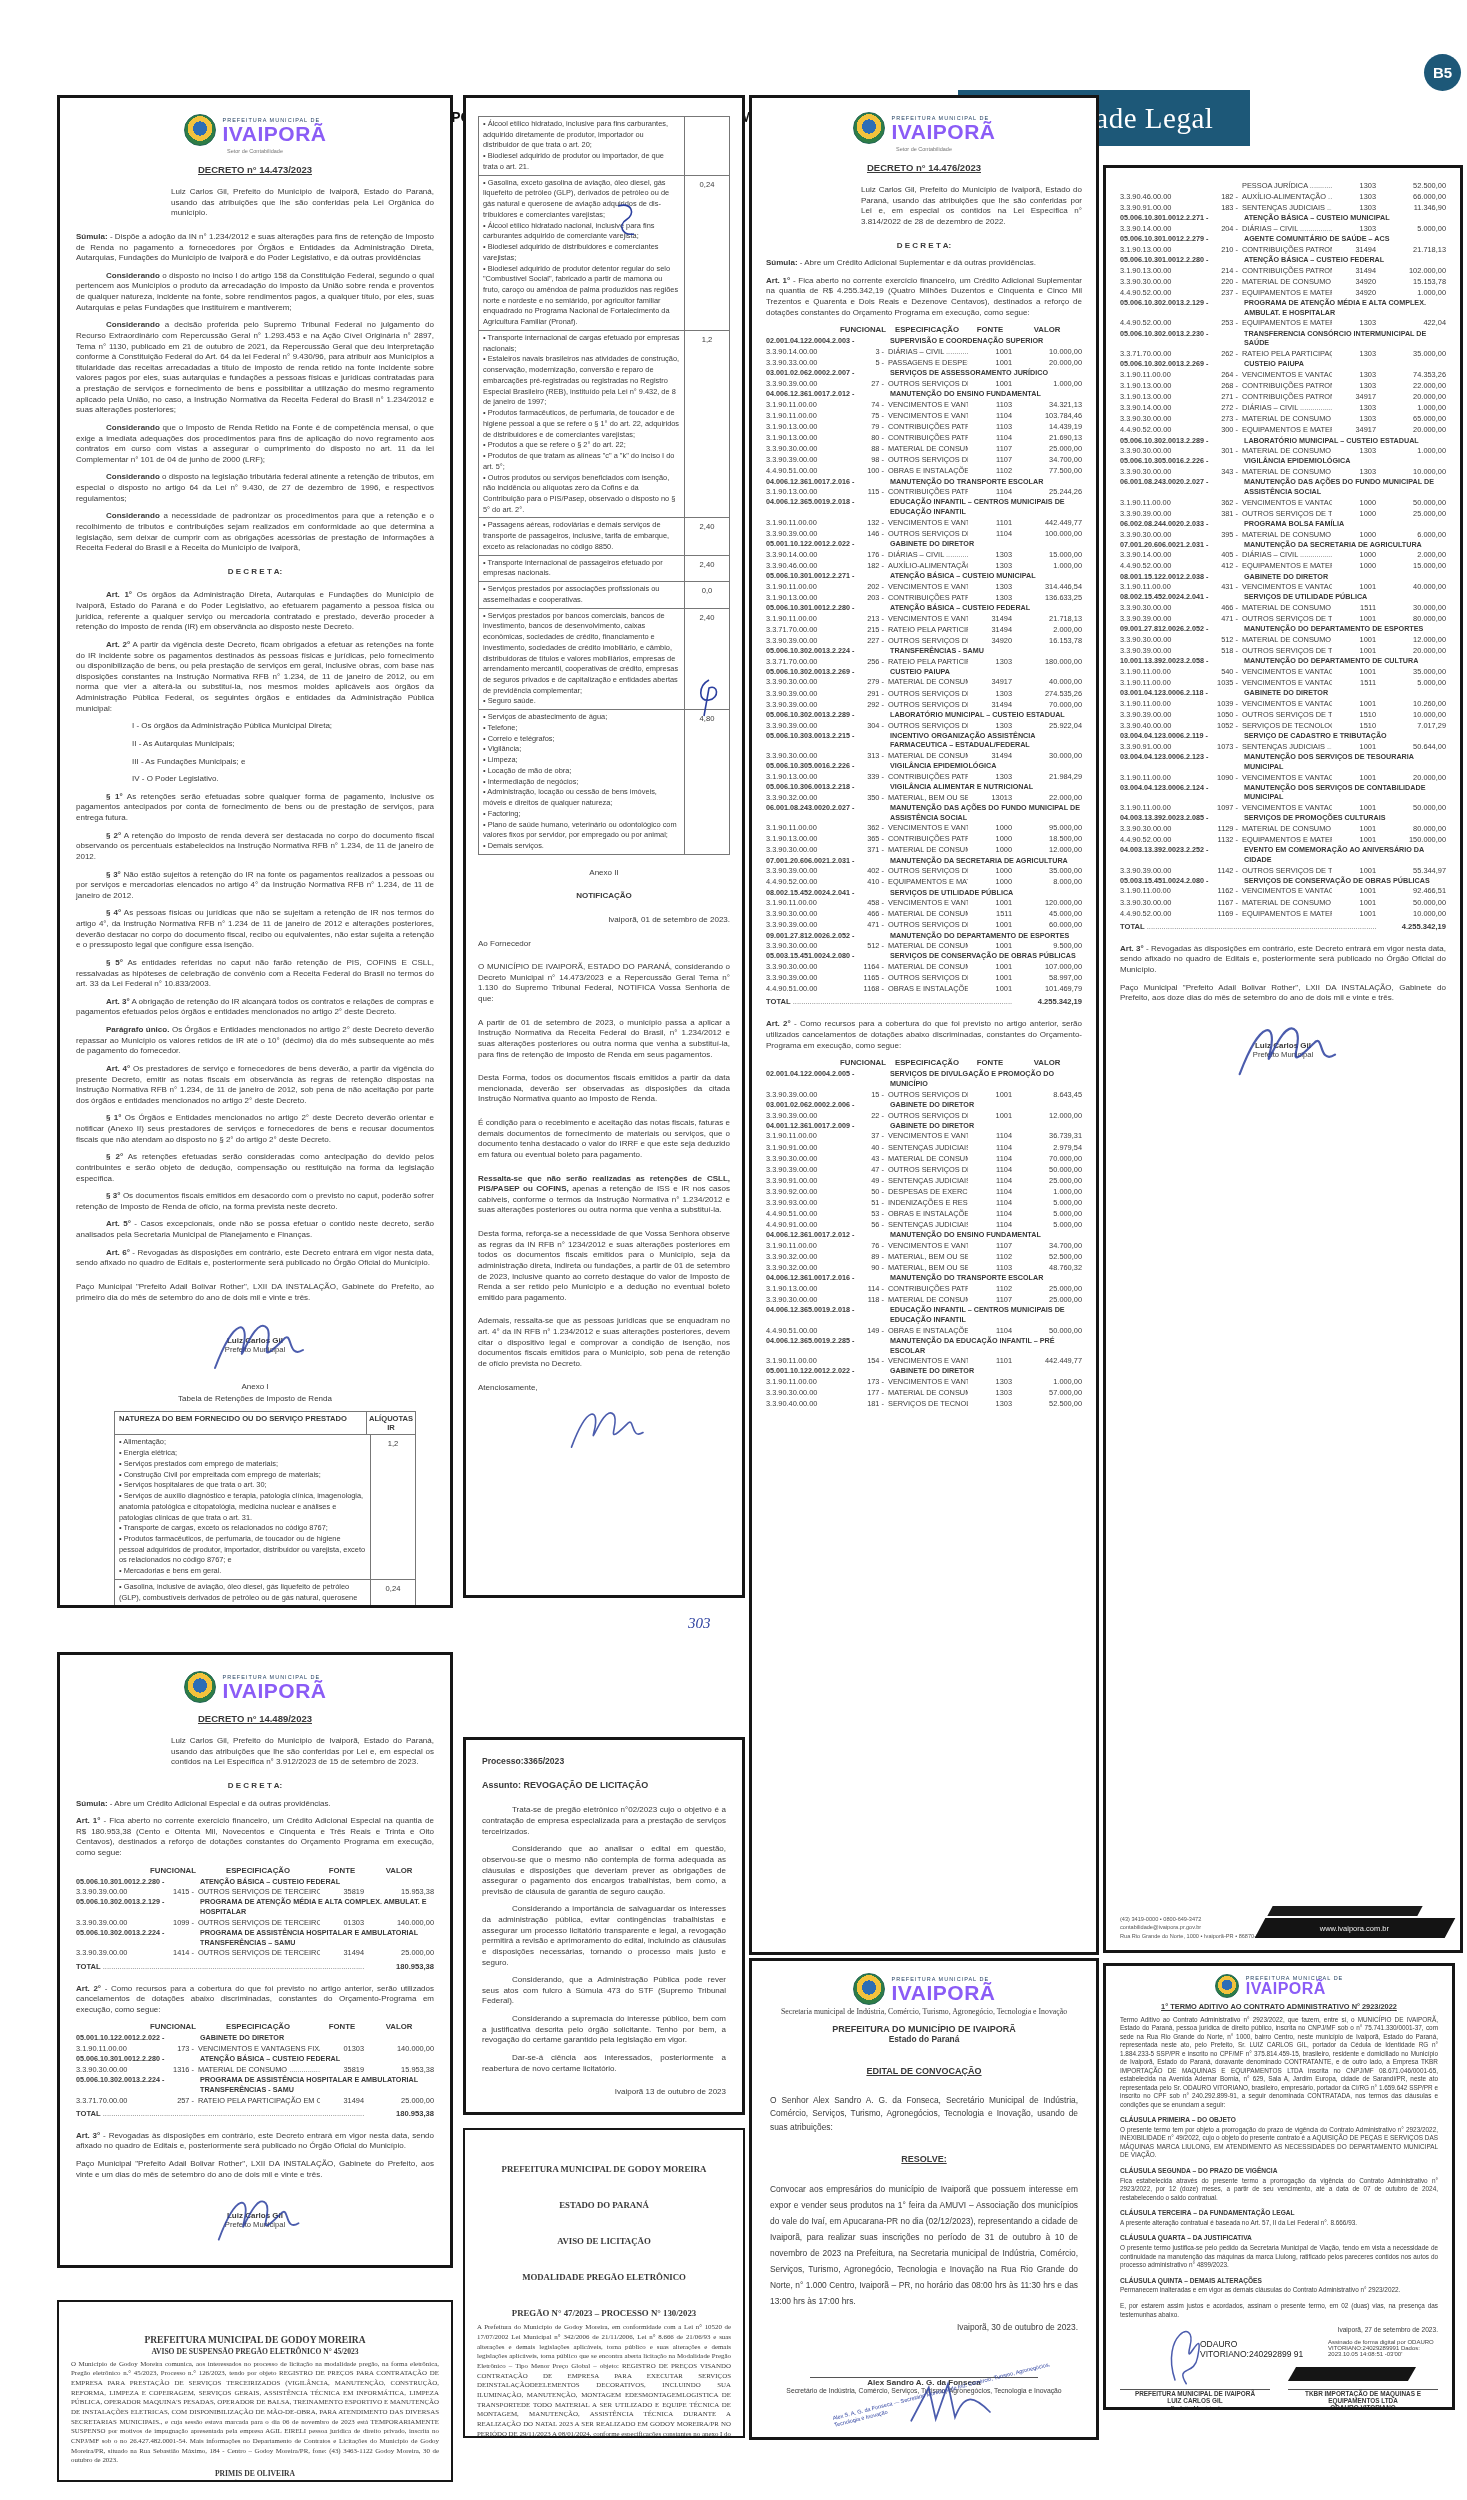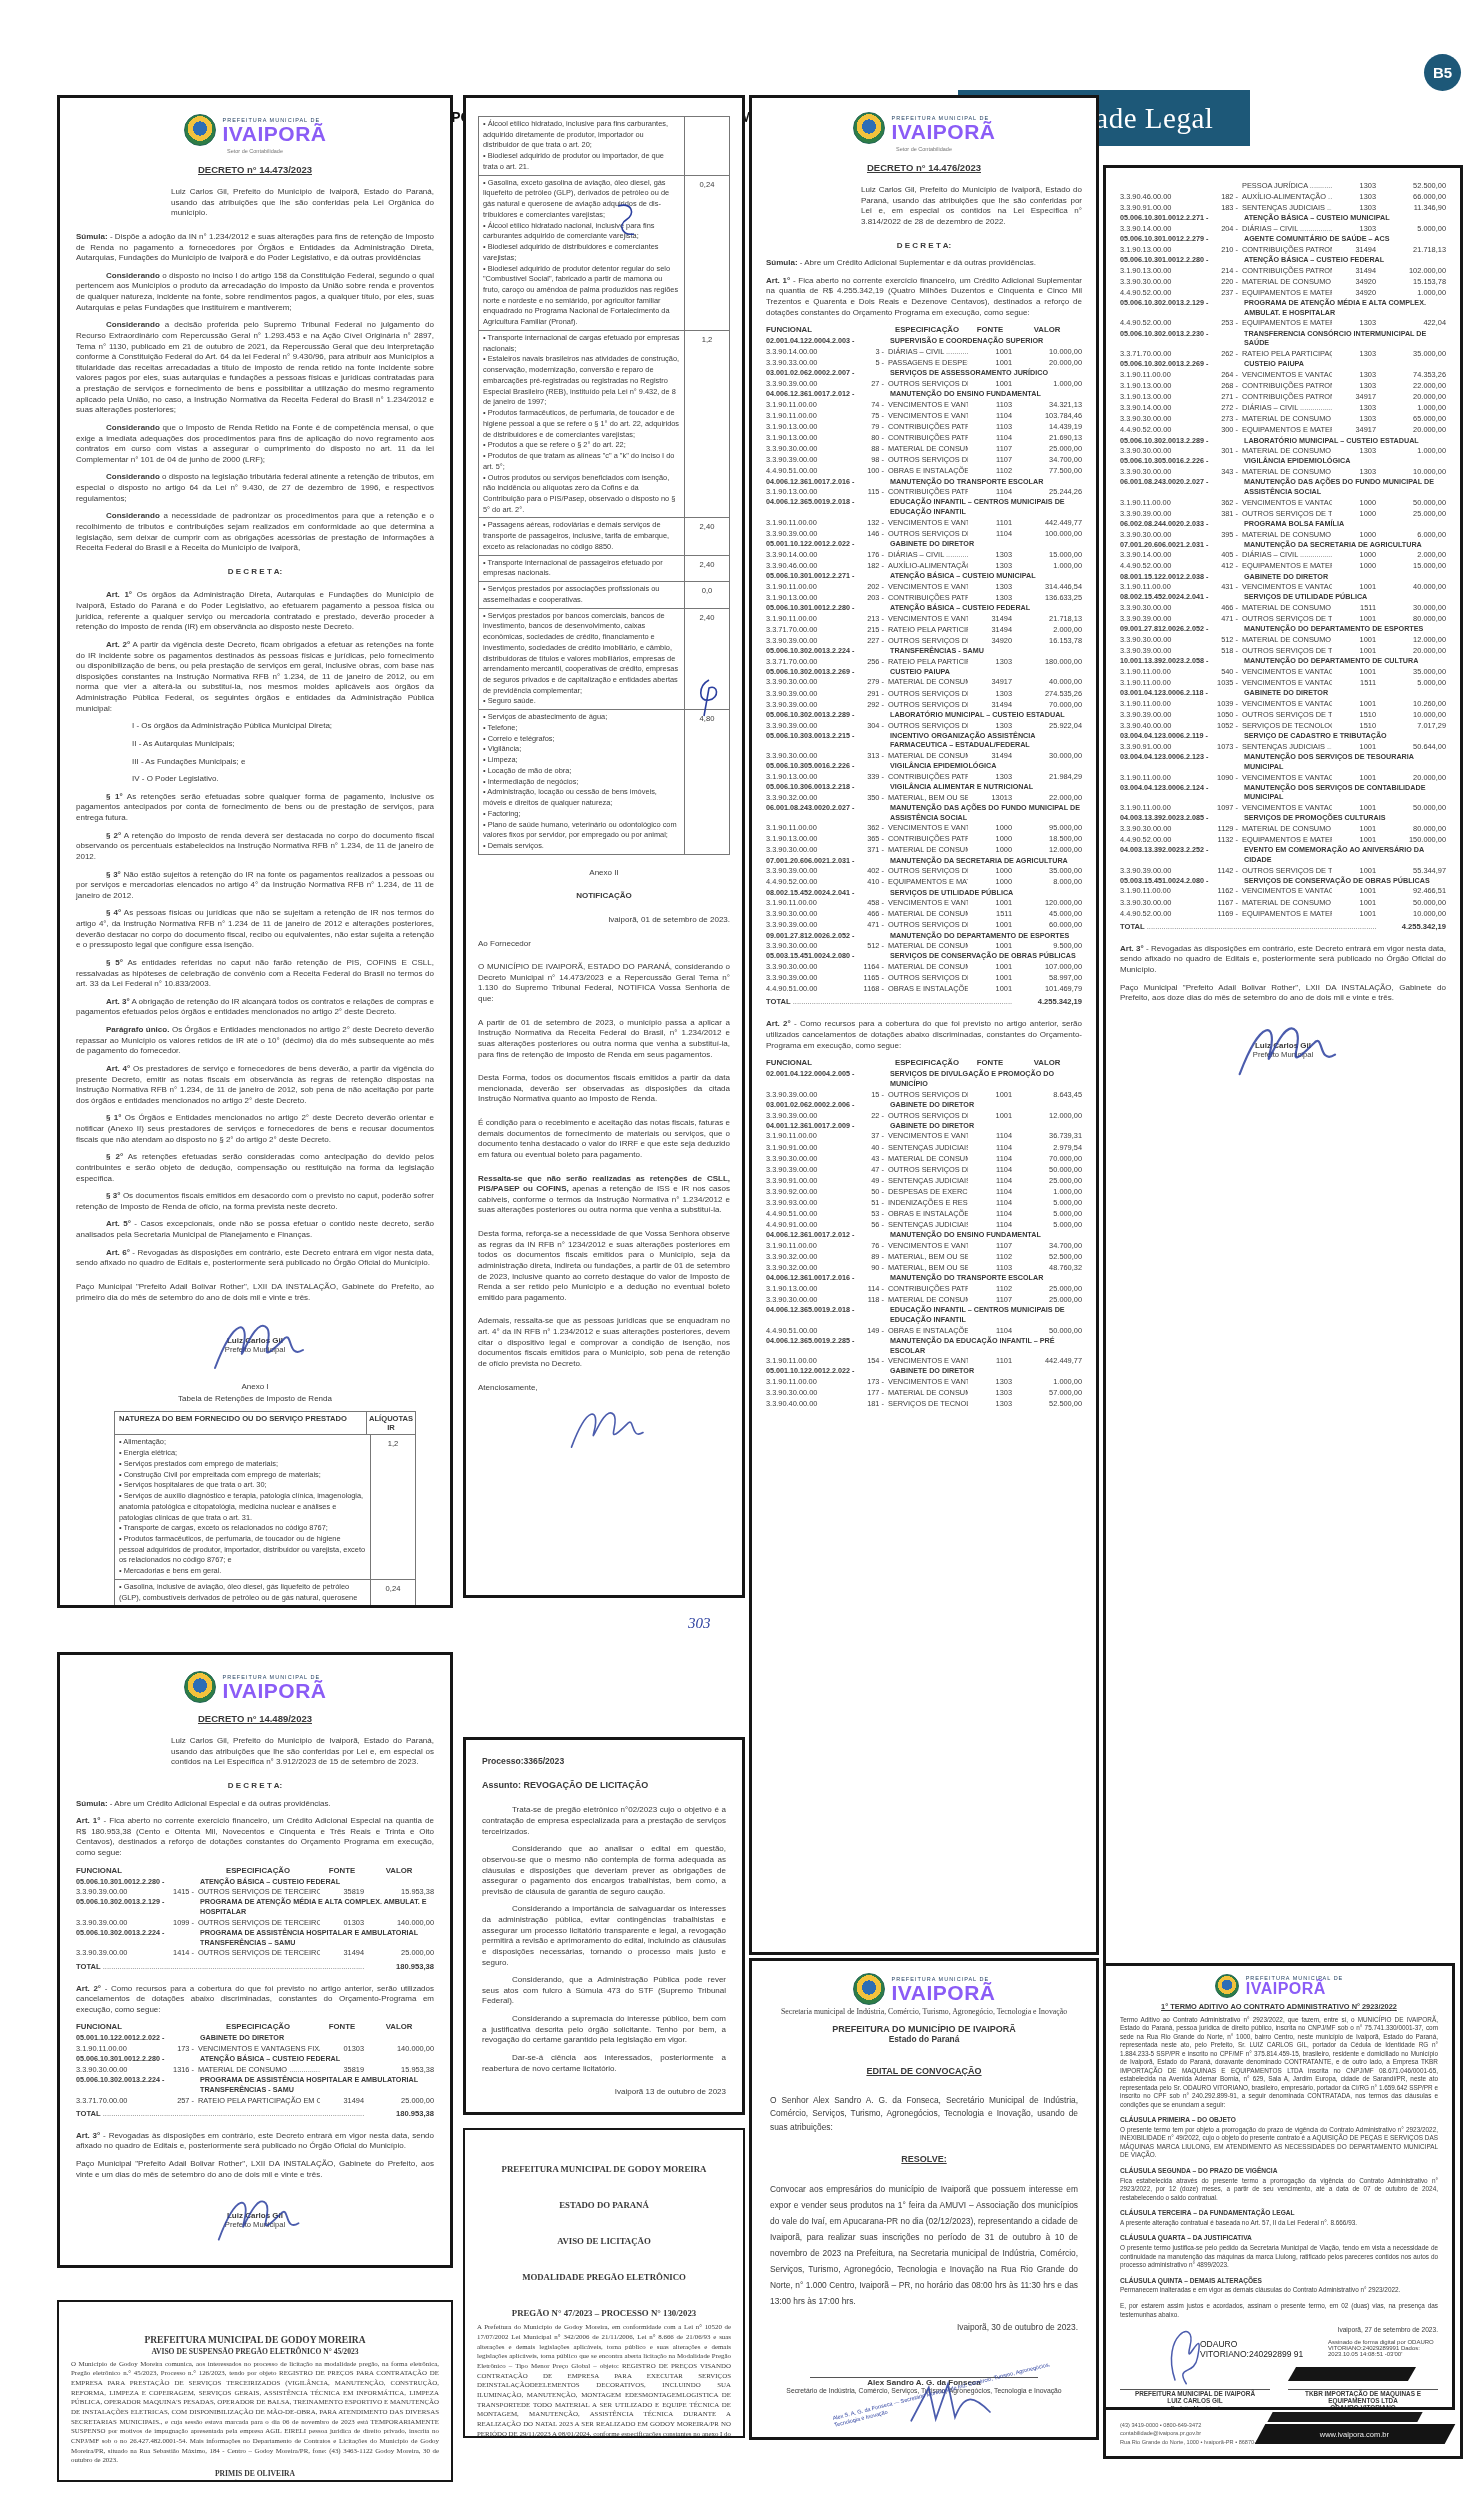--- a/index.html
+++ b/index.html
@@ -39,21 +39,21 @@
   .alq{border:1px solid #777;margin:6px 0 8px;}
   .alq-head{display:flex;border-bottom:1px solid #777;font-weight:bold;font-size:7.6px;}
   .alq-head .h1{flex:1;padding:2px 4px;border-right:1px solid #777;}
   .alq-head .h2{width:44px;text-align:center;padding:2px 2px;}
   .alq-row{display:flex;border-bottom:1px solid #777;}
   .alq-row:last-child{border-bottom:none;}
   .alq-items{flex:1;padding:2px 4px;border-right:1px solid #777;font-size:7.4px;line-height:1.45;}
   .alq-rate{width:44px;text-align:center;font-size:7.6px;padding-top:4px;}
   
   .bg-th{display:flex;font-weight:bold;font-size:7.8px;margin:4px 0 2px;}
-  .bg-th .a{width:120px;text-align:left;}
+  .bg-th .a{width:120px;text-align:right;}
   .bg-th .b{flex:1;text-align:center;}
   .bg-th .c{width:44px;text-align:center;}
   .bg-th .d{width:70px;text-align:center;}
   .bg-group{font-size:7.2px;font-weight:bold;display:flex;line-height:1.35;}
   .bg-group .gc{width:120px;white-space:nowrap;}
   .bg-group .gd{flex:1;padding-left:4px;text-transform:uppercase;}
   .bg-row{display:flex;font-size:7.4px;line-height:1.5;}
   .bg-code{width:78px;white-space:nowrap;}
   .bg-num{width:40px;text-align:right;padding-right:4px;}
   .bg-desc{flex:1;overflow:hidden;white-space:nowrap;}
@@ -1043,21 +1043,21 @@
           <path d="M10 50 L30 12 L38 48 L52 8 L60 46 C70 20 80 20 100 40"></path>
         </svg>
       <div style="border-top:1px solid #555;margin:44px 40px 0;"></div>
       <div style="text-align:center;">
           <div class="signame">Alex Sandro A. G. da Fonseca</div>
       <div class="sigrole" style="font-size:6.8px;">Secretário de Indústria, Comércio, Serviços, Turismo, Agronegócios, Tecnologia e Inovação</div>
         </div>
     </div>
   </div>
 
-  <div class="docbox" style="left:1103px;top:165px;width:360px;height:2294px;padding:12px 14px 70px;">
+  <div class="docbox" style="left:1103px;top:165px;width:360px;height:1788px;padding:12px 14px 70px;">
     <div>
         <div class="bg-row">
           <span class="bg-code"></span>
           <span class="bg-num"></span>
           <span class="bg-desc">PESSOA JURÍDICA</span>
           <span class="bg-fonte">1303</span>
           <span class="bg-valor">52.500,00</span>
         </div>
         <div class="bg-row">
           <span class="bg-code">3.3.90.46.00.00</span>

